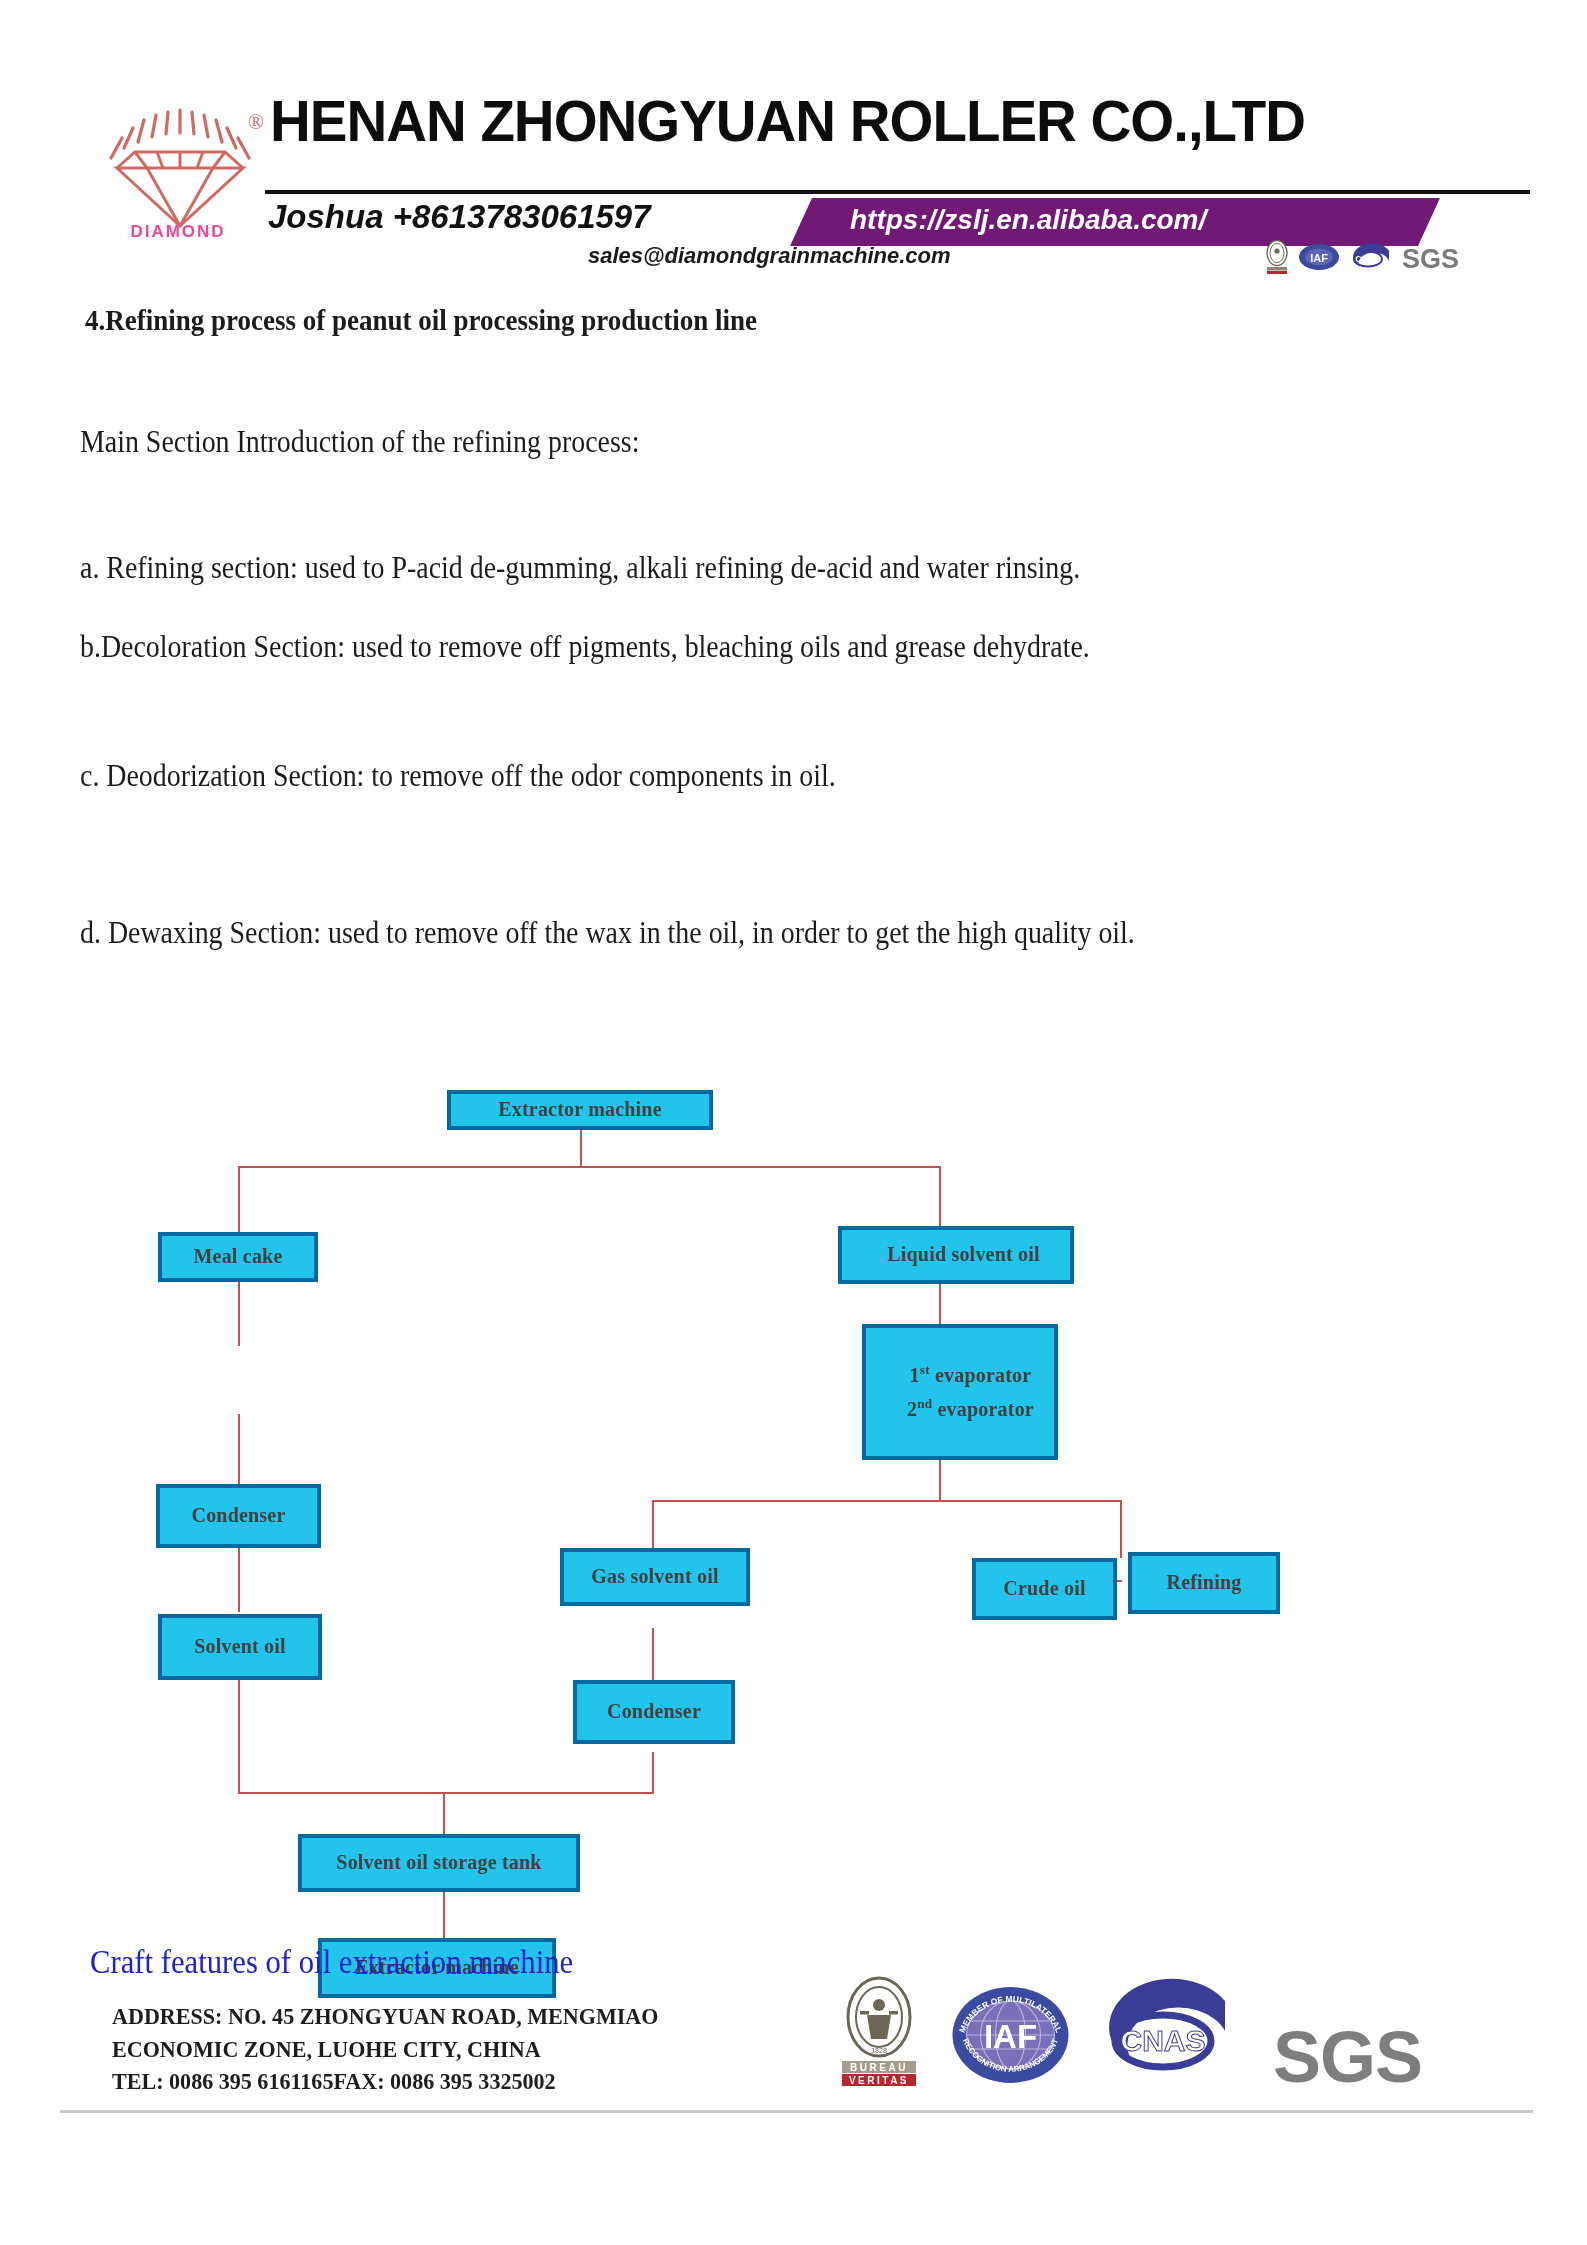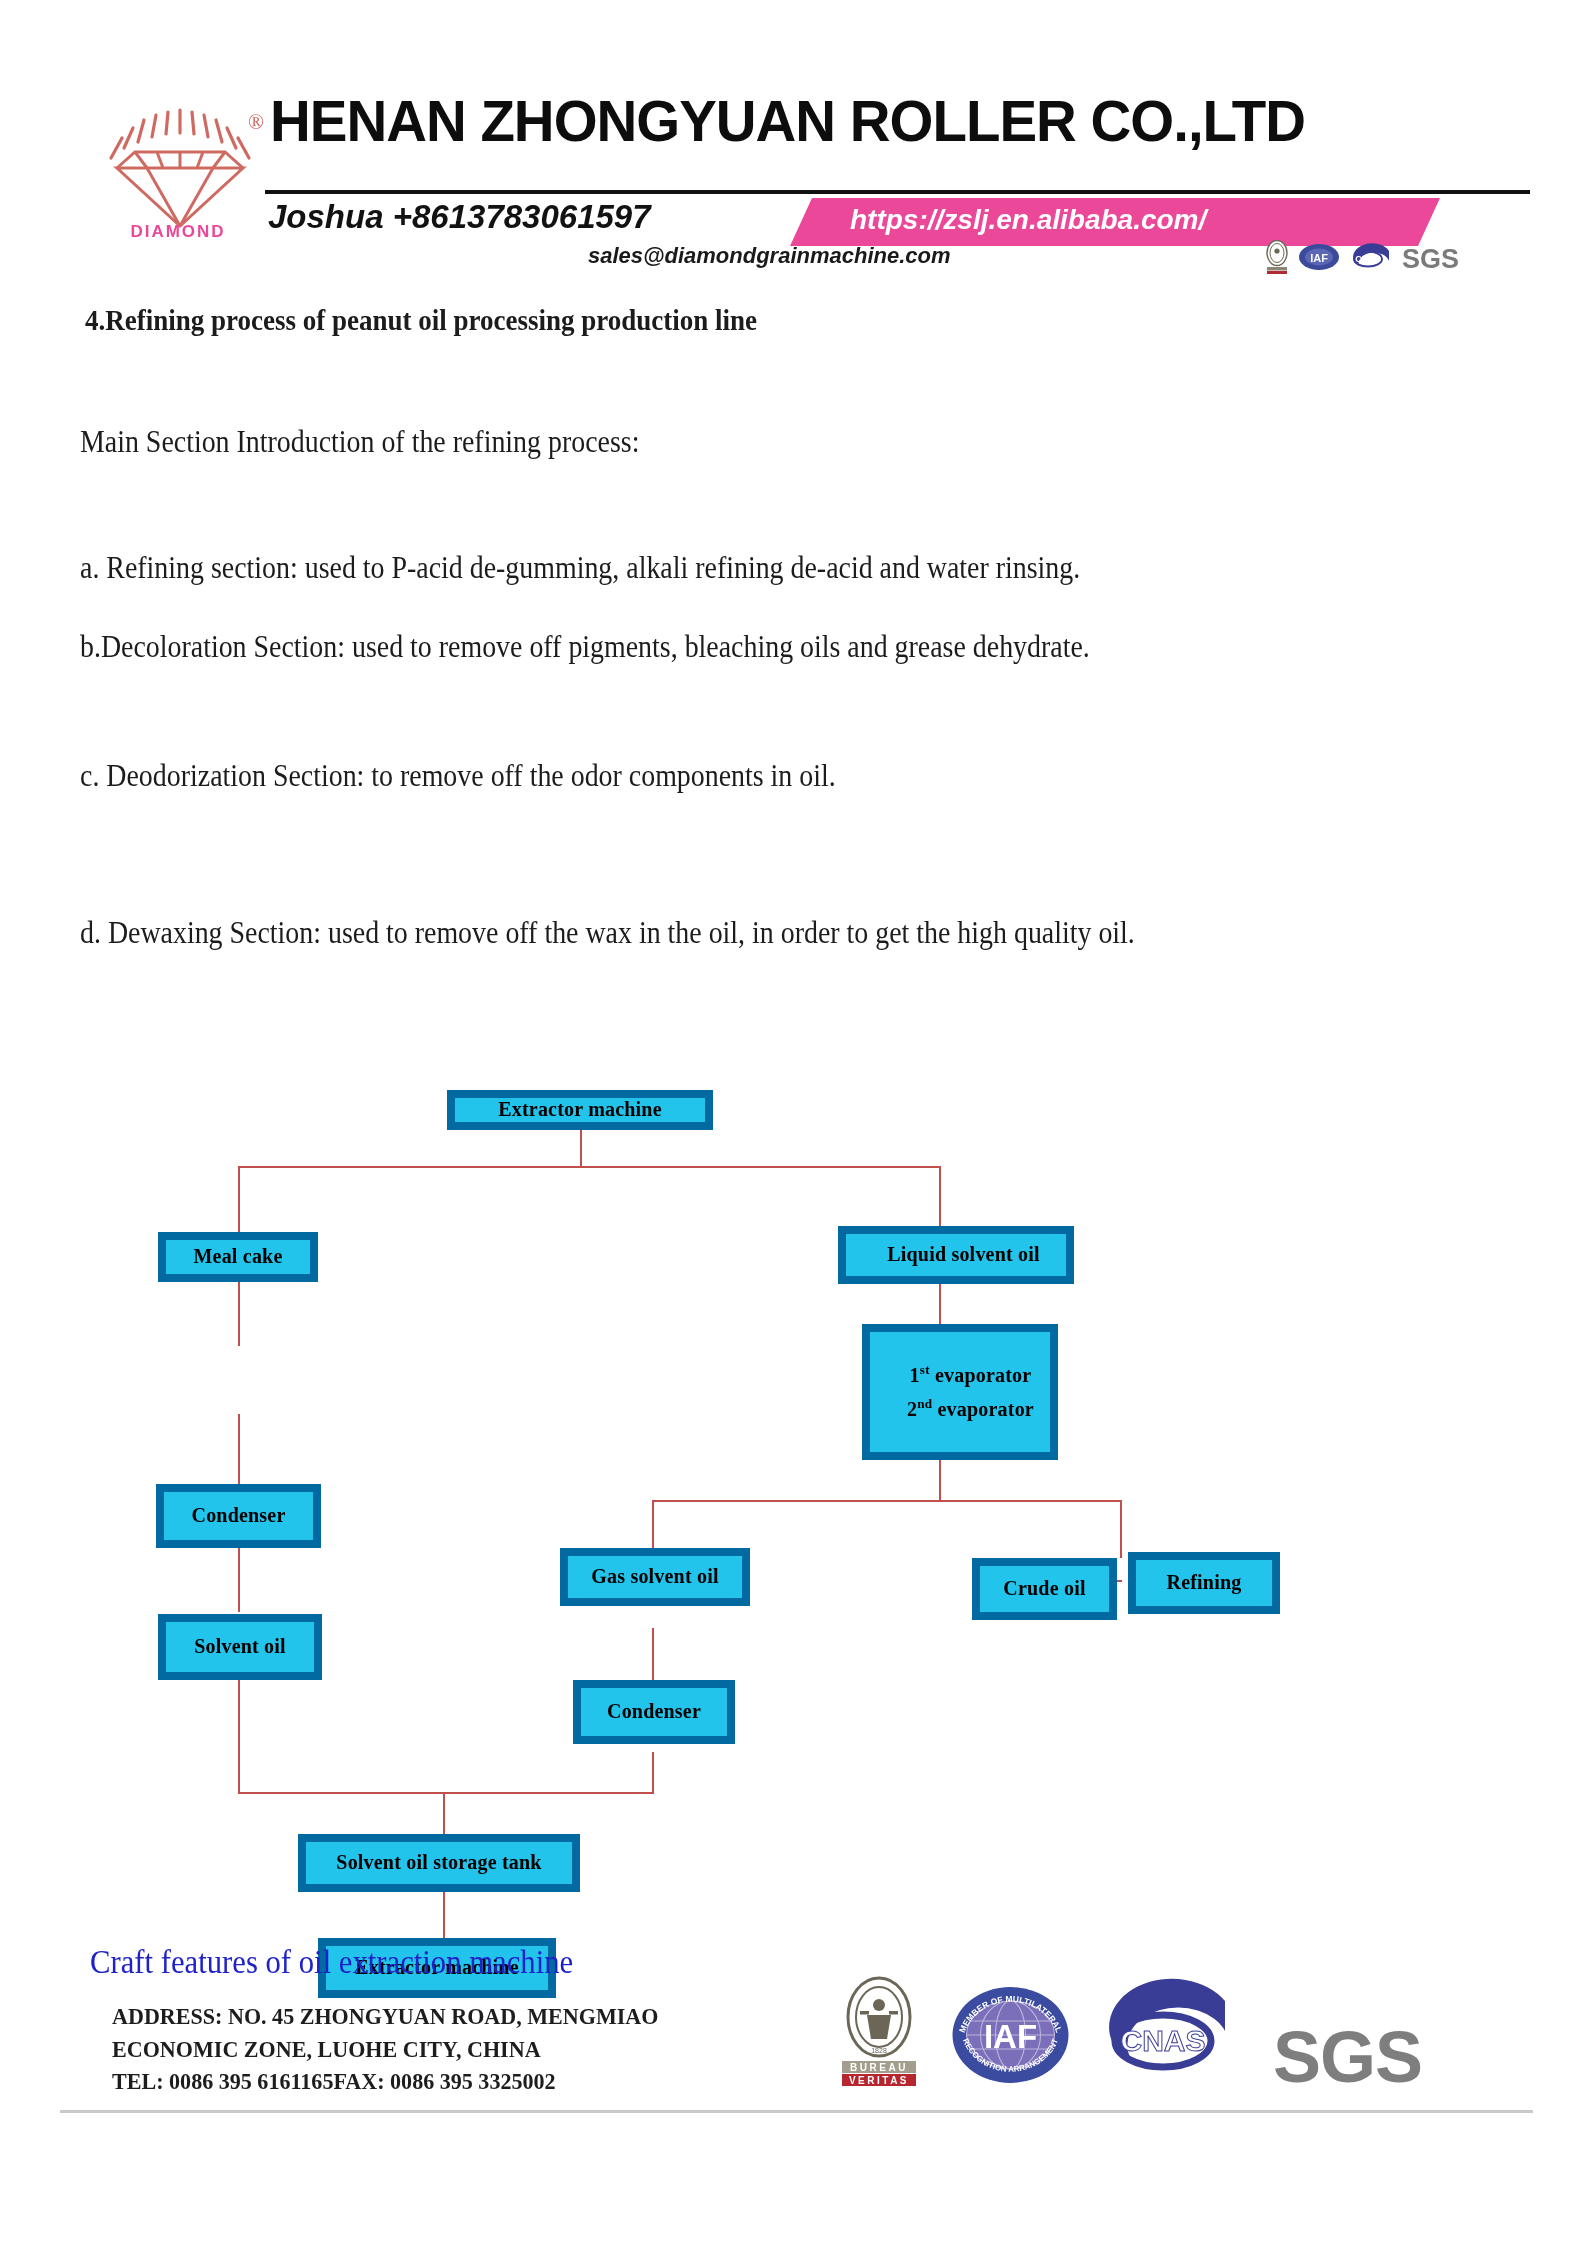--- a/index.html
+++ b/index.html
@@ -75,21 +75,21 @@
     font-style: italic;
     font-weight: bold;
     font-size: 22px;
     color: #1a1a1a;
     white-space: nowrap;
   }
   #url-banner {
     position: absolute;
     left: 790px; top: 198px;
     width: 650px; height: 48px;
-    background: #ec4899;
+    background: #701a75;
     clip-path: polygon(22px 0, 650px 0, 628px 48px, 0 48px);
     text-decoration: underline;
   }
   #url-banner-text {
     position: absolute;
     left: 60px; top: 6px;
     font-family: "Liberation Sans", sans-serif;
     font-style: italic;
     font-weight: bold;
     font-size: 28px;
@@ -135,29 +135,29 @@
   #flowchart {
     position: absolute;
     left: 0; top: 1080px;
     width: 1587px;
     height: 830px;
   }
   .fc-box {
     position: absolute;
     box-sizing: border-box;
     background: #22c4ec;
-    border: 8px solid #0369a1;
+    border: 4px solid #0369a1;
     display: flex;
     align-items: center;
     justify-content: center;
     text-align: center;
     font-family: "Liberation Serif", serif;
     font-weight: bold;
     font-size: 20px;
-    color: #000000;
+    color: #404040;
     line-height: 1.28;
     letter-spacing: 0.2px;
   }
   .fc-box.two-line { flex-direction: column; }
   .fc-line {
     position: absolute;
     background: #c0504d;
   }
   .fc-line.h { height: 2px; }
   .fc-line.v { width: 2px; }

